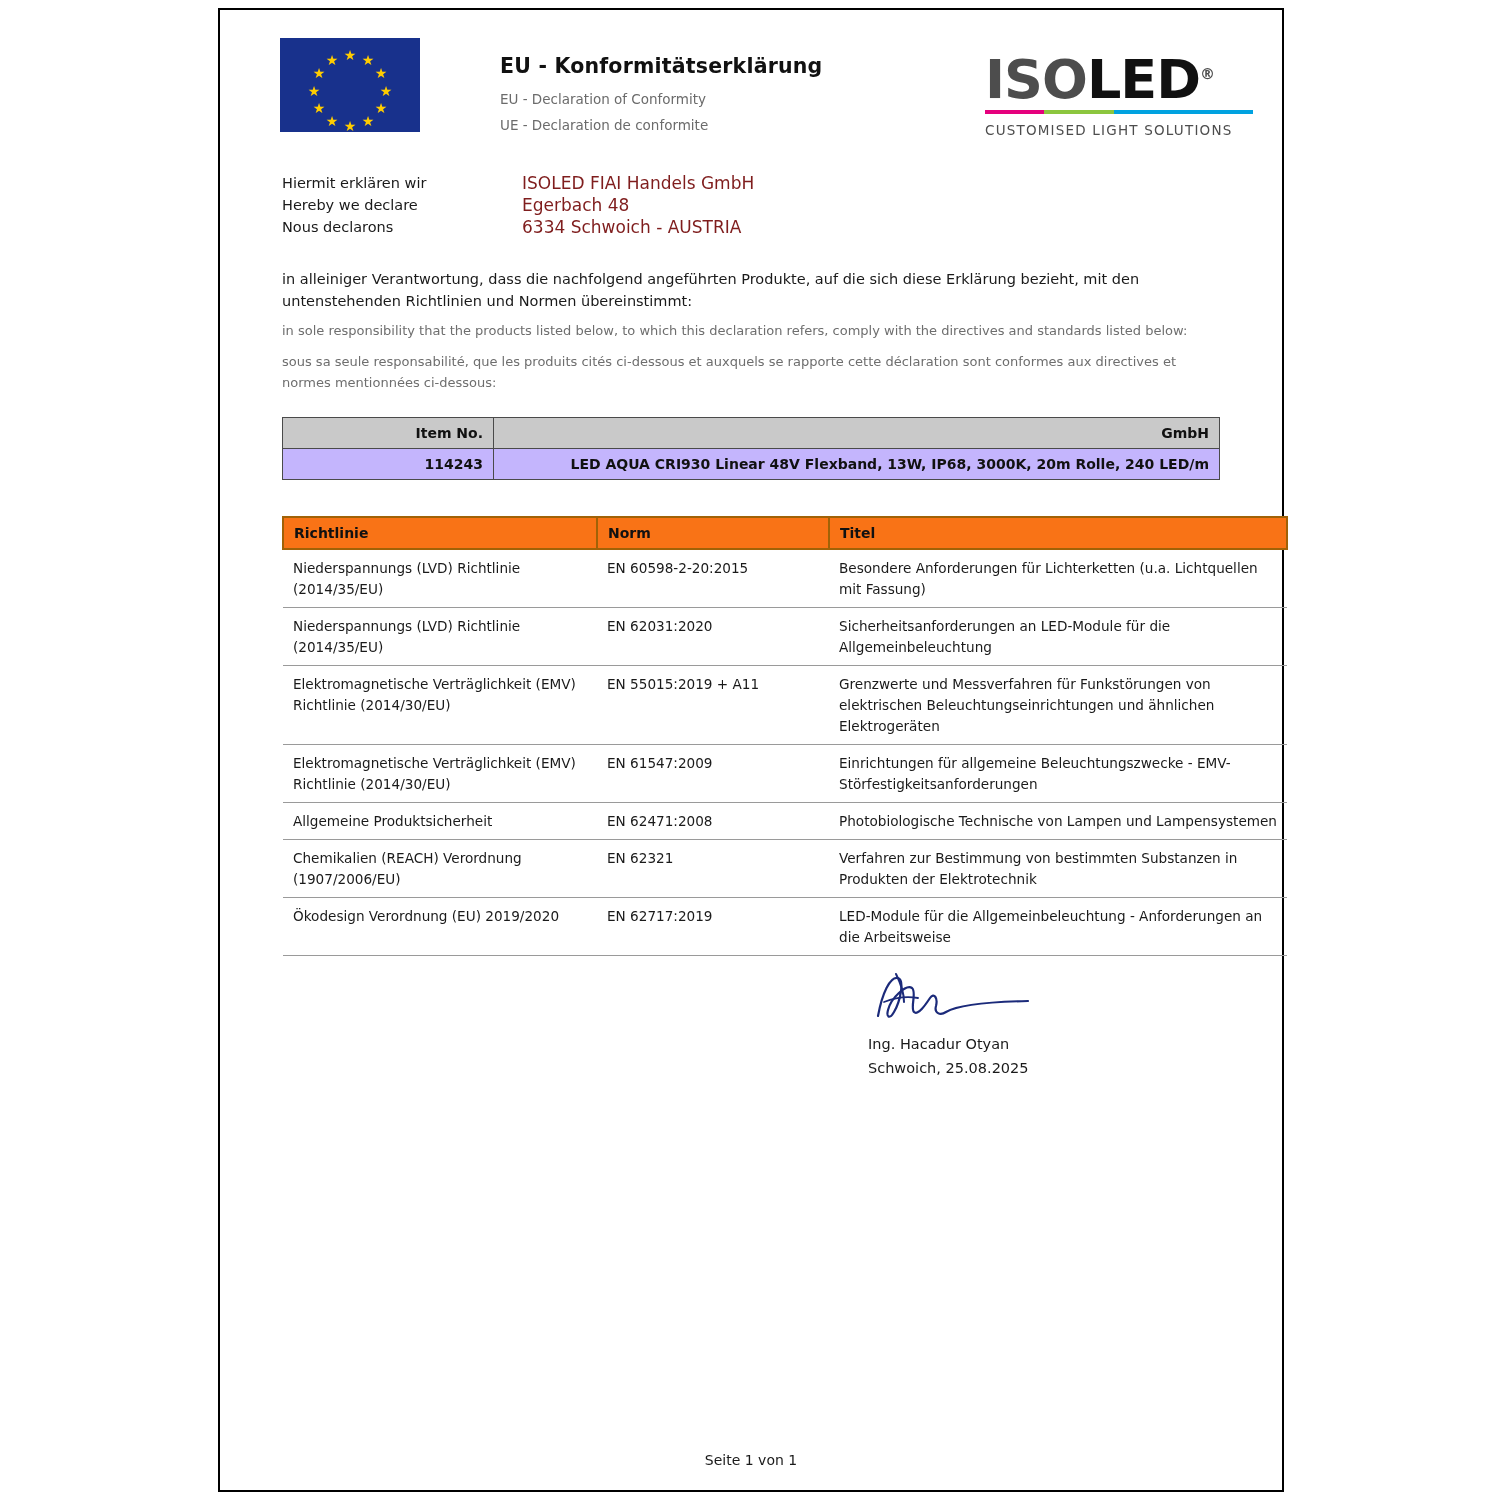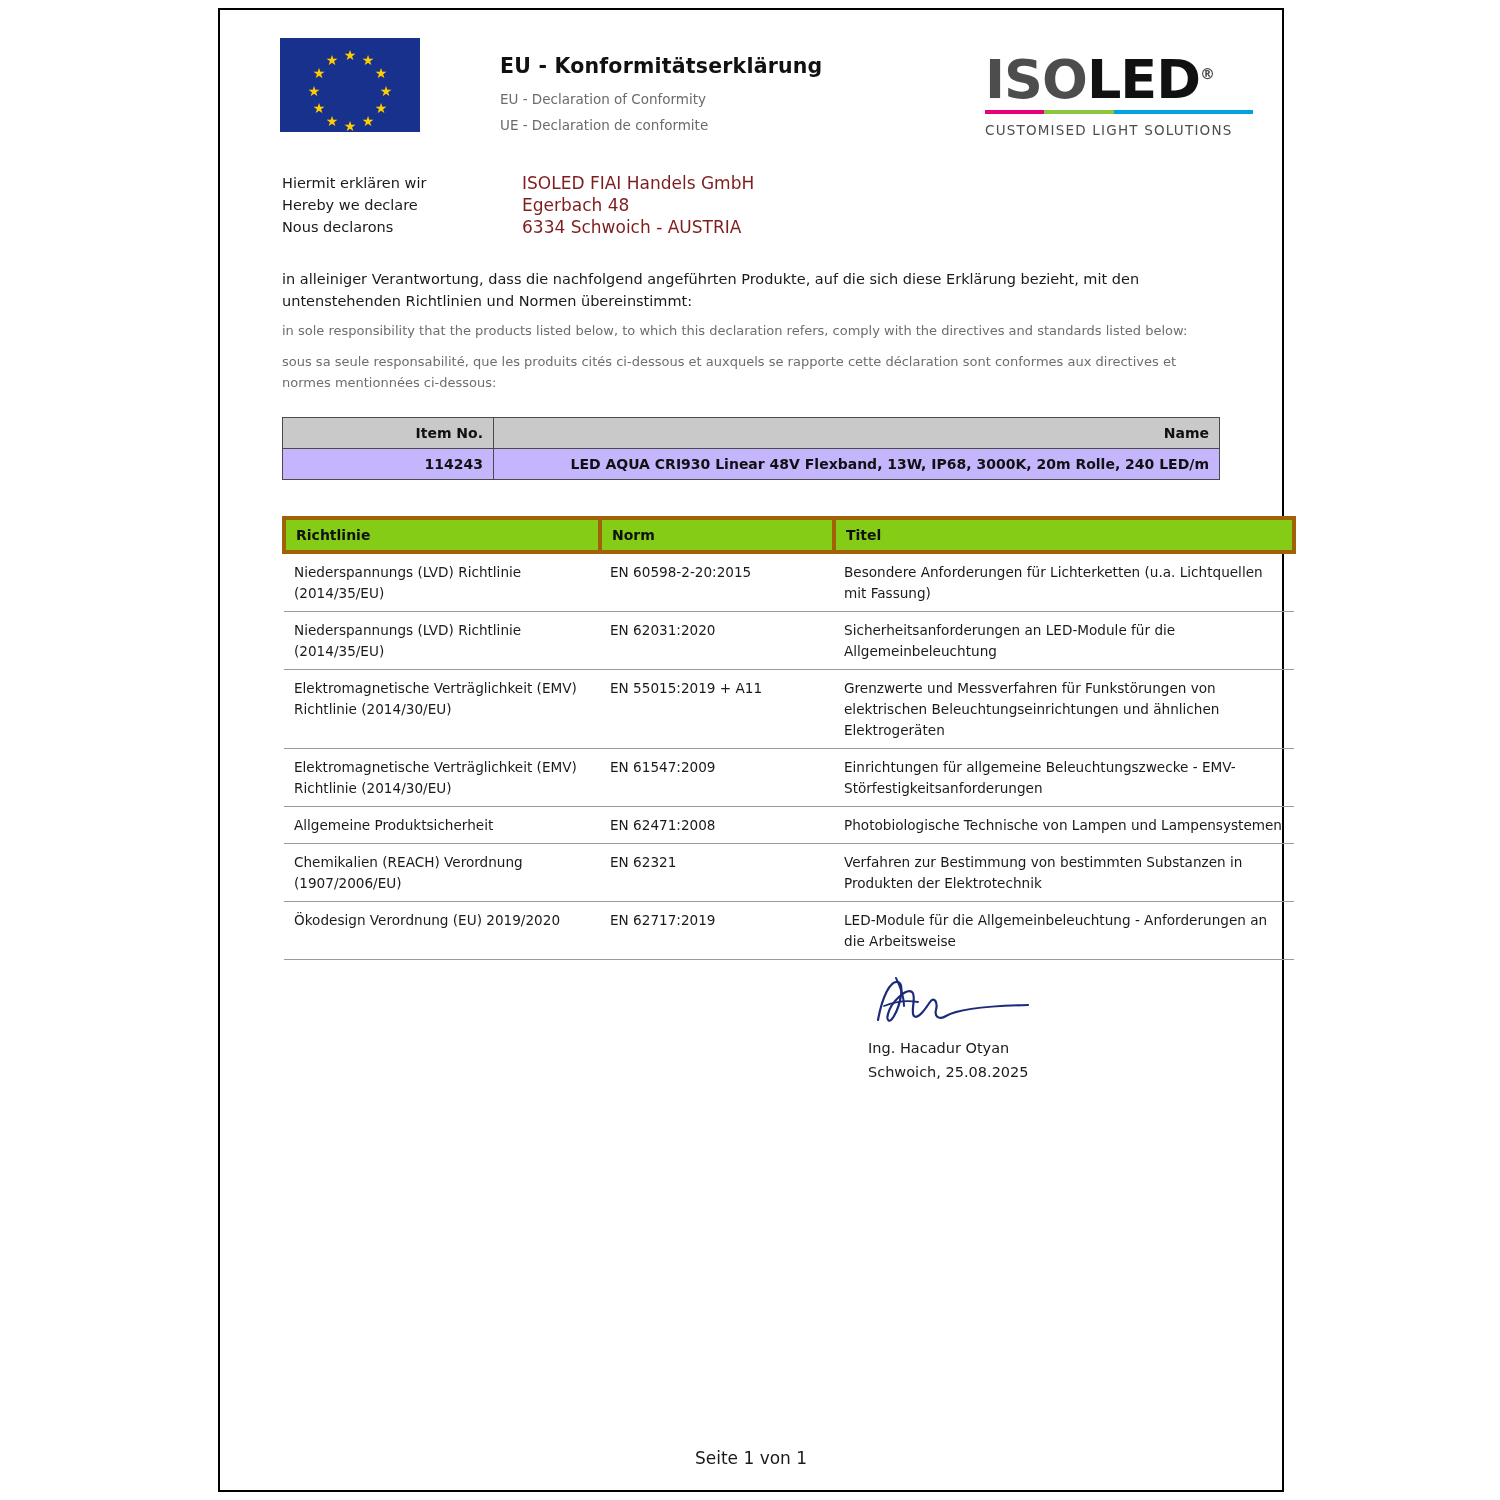--- a/index.html
+++ b/index.html
@@ -169,22 +169,22 @@
     color: #111;
   }
   .item-table thead th {
     background: #c9c9c9;
   }
   .item-table td { background: #c4b5fd; }
   .col-item { width: 190px; }
 
   .norm-table { margin-top: 36px; }
   .norm-table thead th {
-    background: #84cc16;
-    border: 4px solid #a16207;
+    background: #f97316;
+    border: 2px solid #a16207;
     font-size: 14px;
     font-weight: bold;
     text-align: left;
     padding: 7px 10px;
     color: #111;
   }
   .norm-table tbody td {
     border-bottom: 1px solid #9a9a9a;
     font-size: 13.6px;
     line-height: 21px;
@@ -226,21 +226,21 @@
     color: #1a1a1a;
   }
 
   
   .footer {
     position: absolute;
     left: 0;
     right: 0;
     bottom: 22px;
     text-align: center;
-    font-size: 17px;
+    font-size: 14px;
     color: #1a1a1a;
   }
 </style>
 </head>
 <body>
 
 <div class="page">
   <div class="inner">
 
     <div class="header">
@@ -295,21 +295,21 @@
       <div class="respo-de">in alleiniger Verantwortung, dass die nachfolgend angeführten Produkte, auf die sich diese Erklärung bezieht, mit den untenstehenden Richtlinien und Normen übereinstimmt:</div>
       <div class="respo-en">in sole responsibility that the products listed below, to which this declaration refers, comply with the directives and standards listed below:</div>
       <div class="respo-fr">sous sa seule responsabilité, que les produits cités ci-dessous et auxquels se rapporte cette déclaration sont conformes aux directives et normes mentionnées ci-dessous:</div>
     </div>
 
     <div class="tbl-wrap">
       <table class="item-table">
         <thead>
           <tr>
             <th class="col-item">Item No.</th>
-            <th>Name</th>
+            <th>GmbH</th>
           </tr>
         </thead>
         <tbody>
           <tr>
             <td>114243</td>
             <td>LED AQUA CRI930 Linear 48V Flexband, 13W, IP68, 3000K, 20m Rolle, 240 LED/m</td>
           </tr>
         </tbody>
       </table>
 

